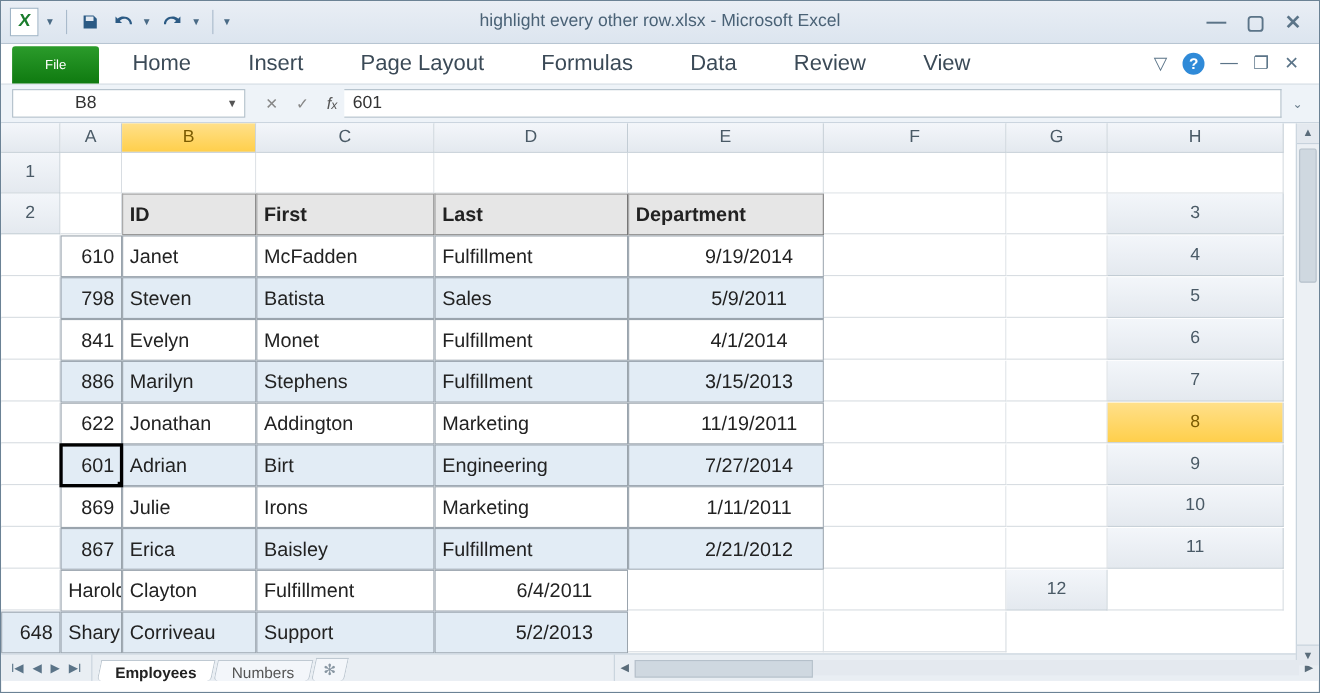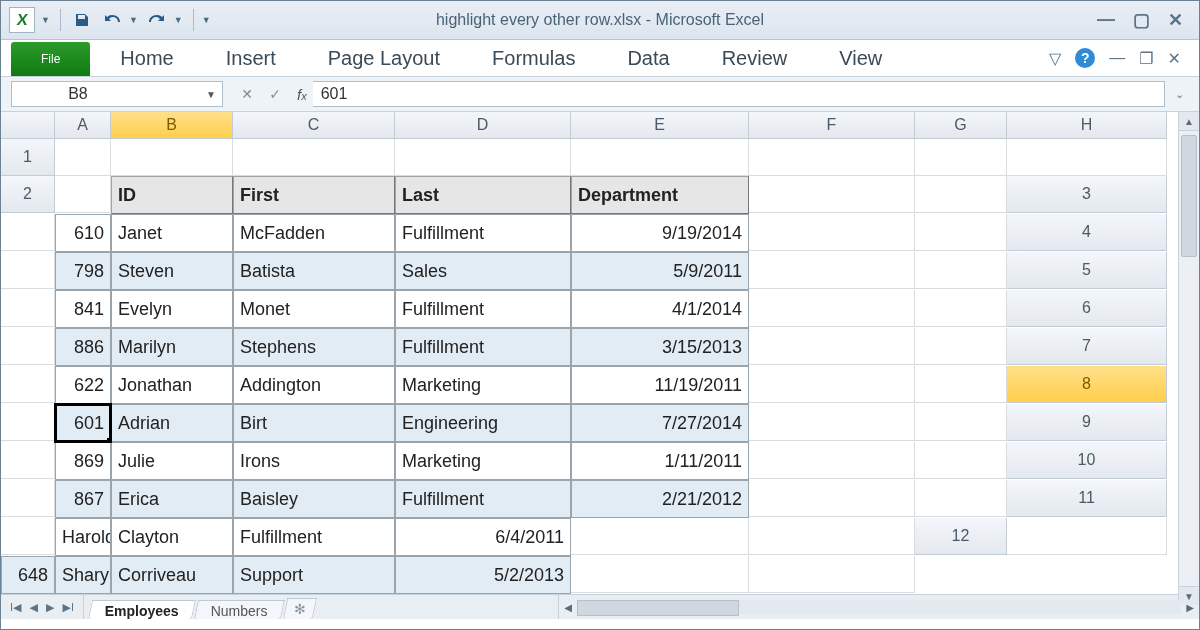--- a/index.html
+++ b/index.html
@@ -206,21 +206,21 @@
     line-height:36px;
     padding: 0 6px;
     background:#fff;
     white-space:nowrap;
     overflow:hidden;
   }
   
   .th { background:#e6e6e6; font-weight:bold; border:1px solid #a3a3a3; border-right:1px solid #777; border-bottom:1px solid #777;}
   .td { border:1px solid #9aa4ad; }
   .td.num { text-align:right; }
-  .td.date { text-align:right;padding-left:48px; }
+  .td.date { text-align:center;padding-left:48px; }
   .alt { background:#e2ecf5; }
 
   .cursor-cell {
     outline: 3px solid #000;
     outline-offset: -2px;
     position: relative;
   }
   .cursor-cell::after {
     content:'';
     position:absolute;

